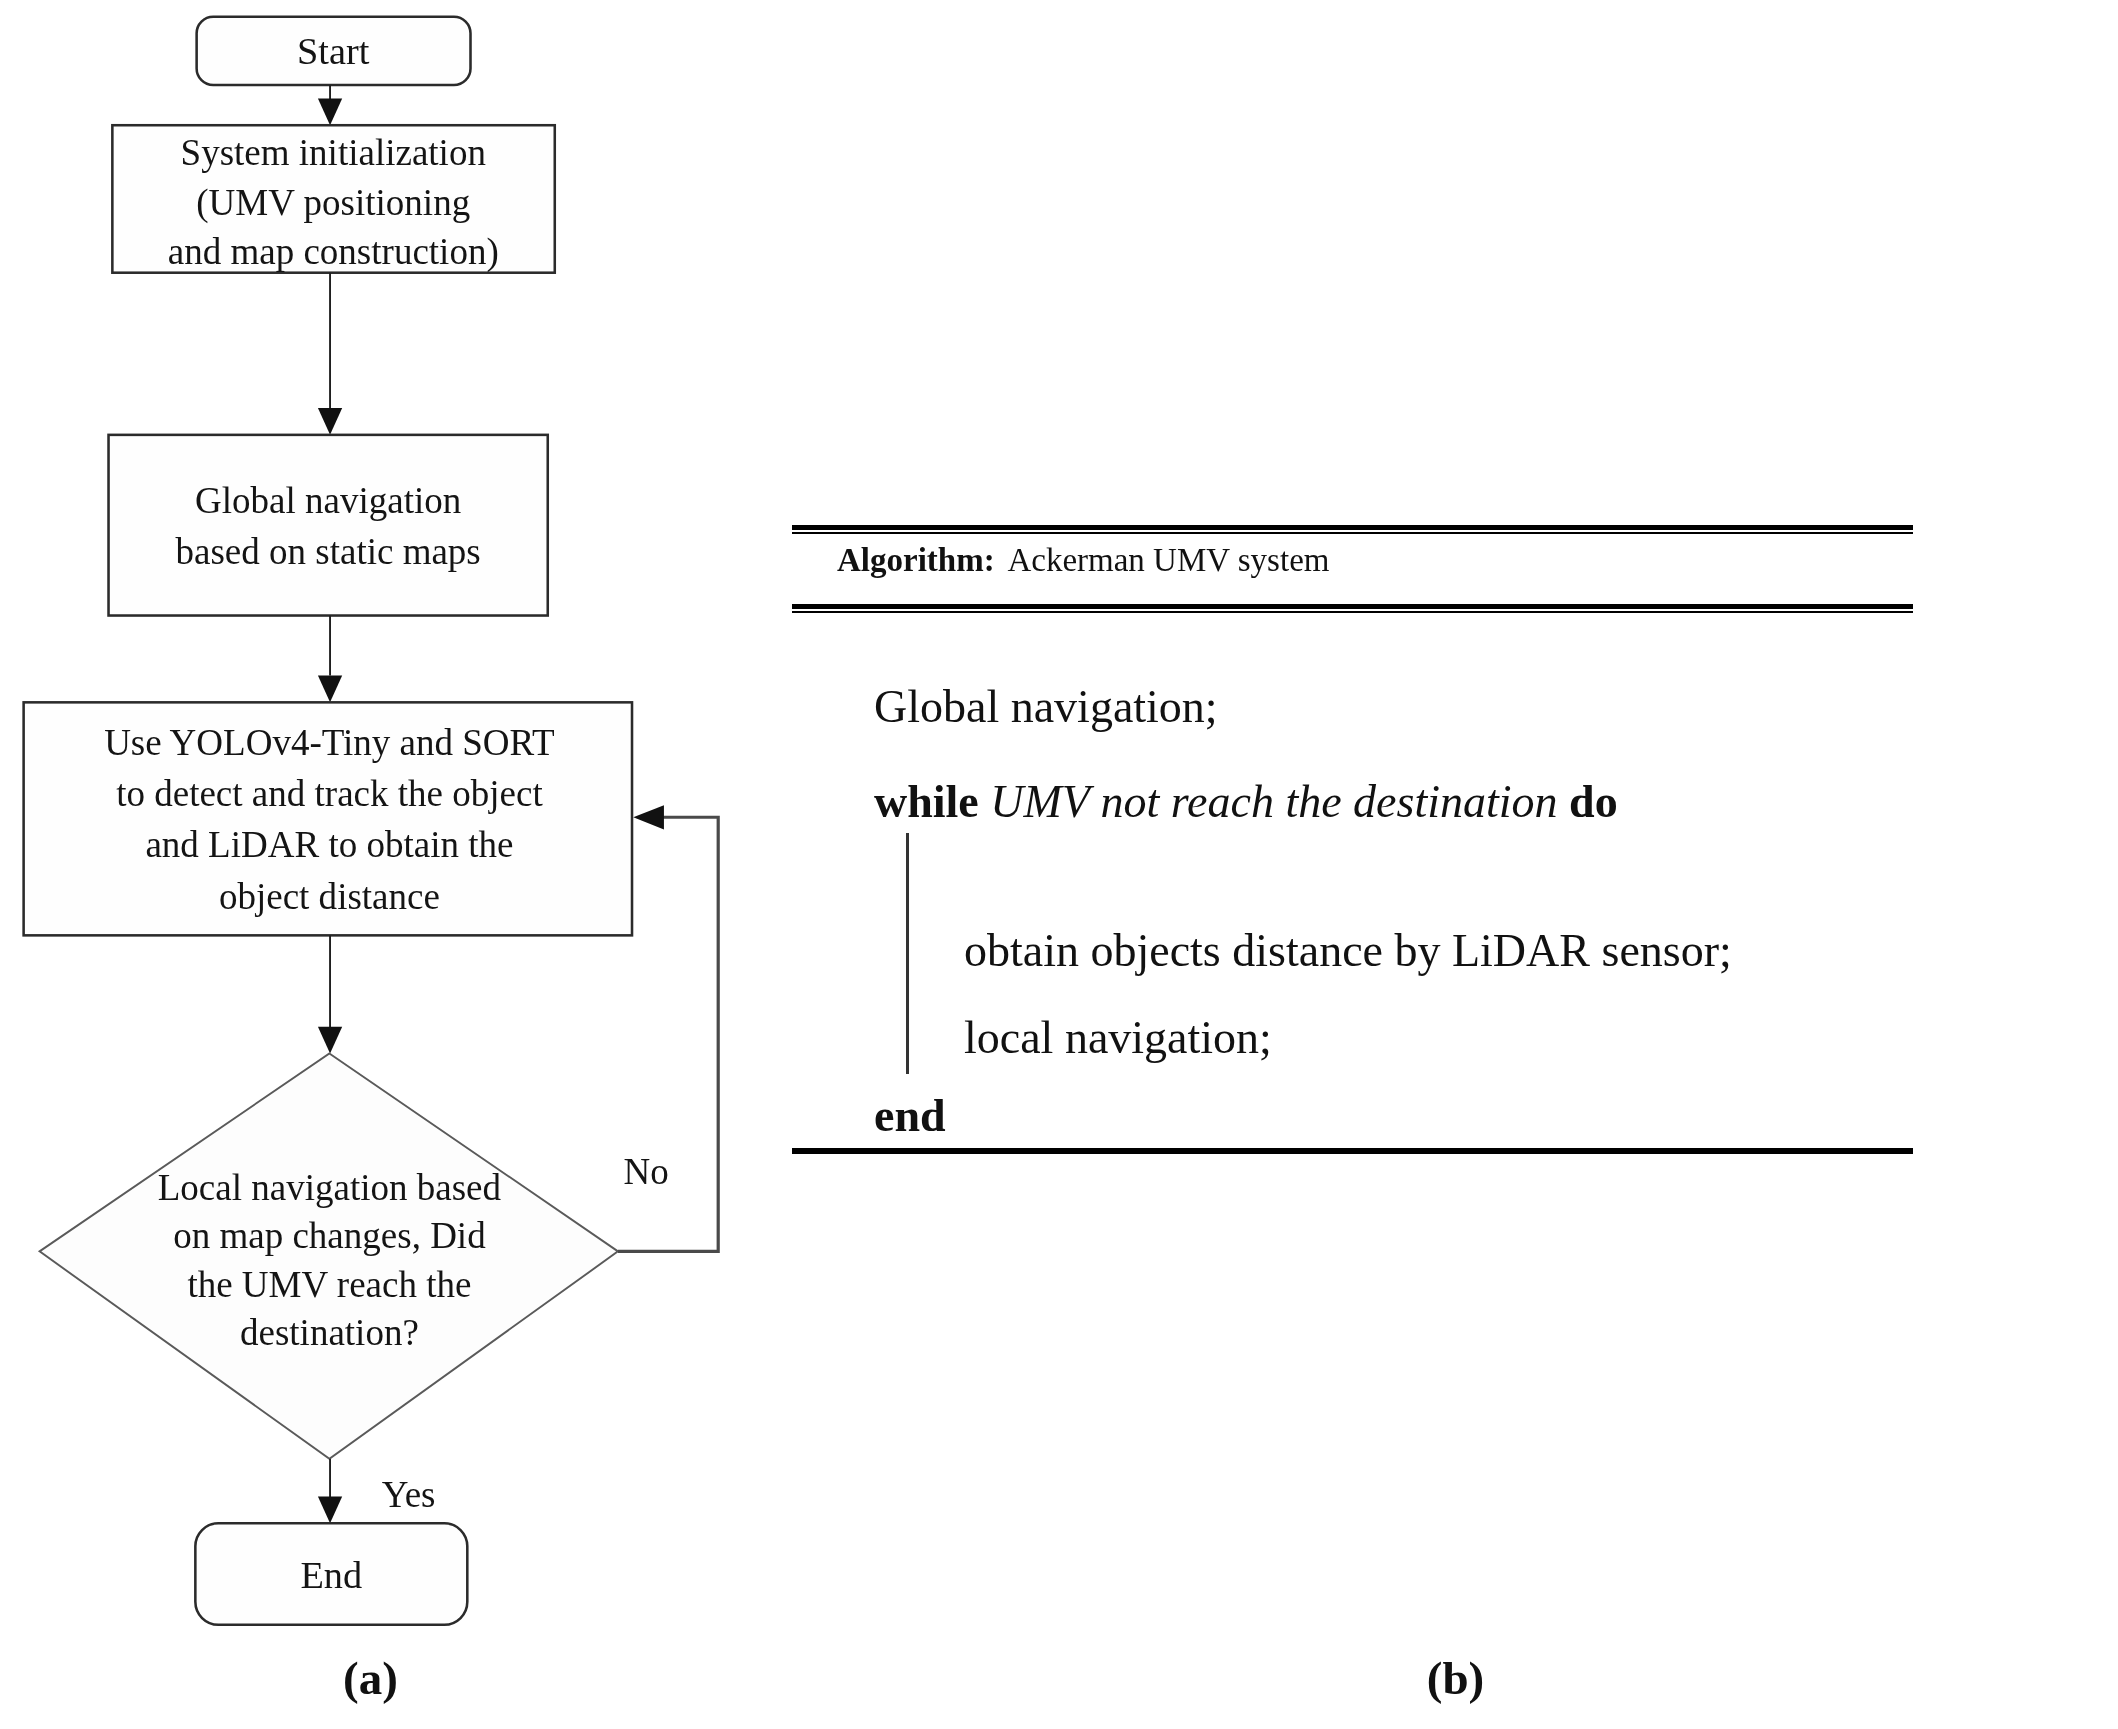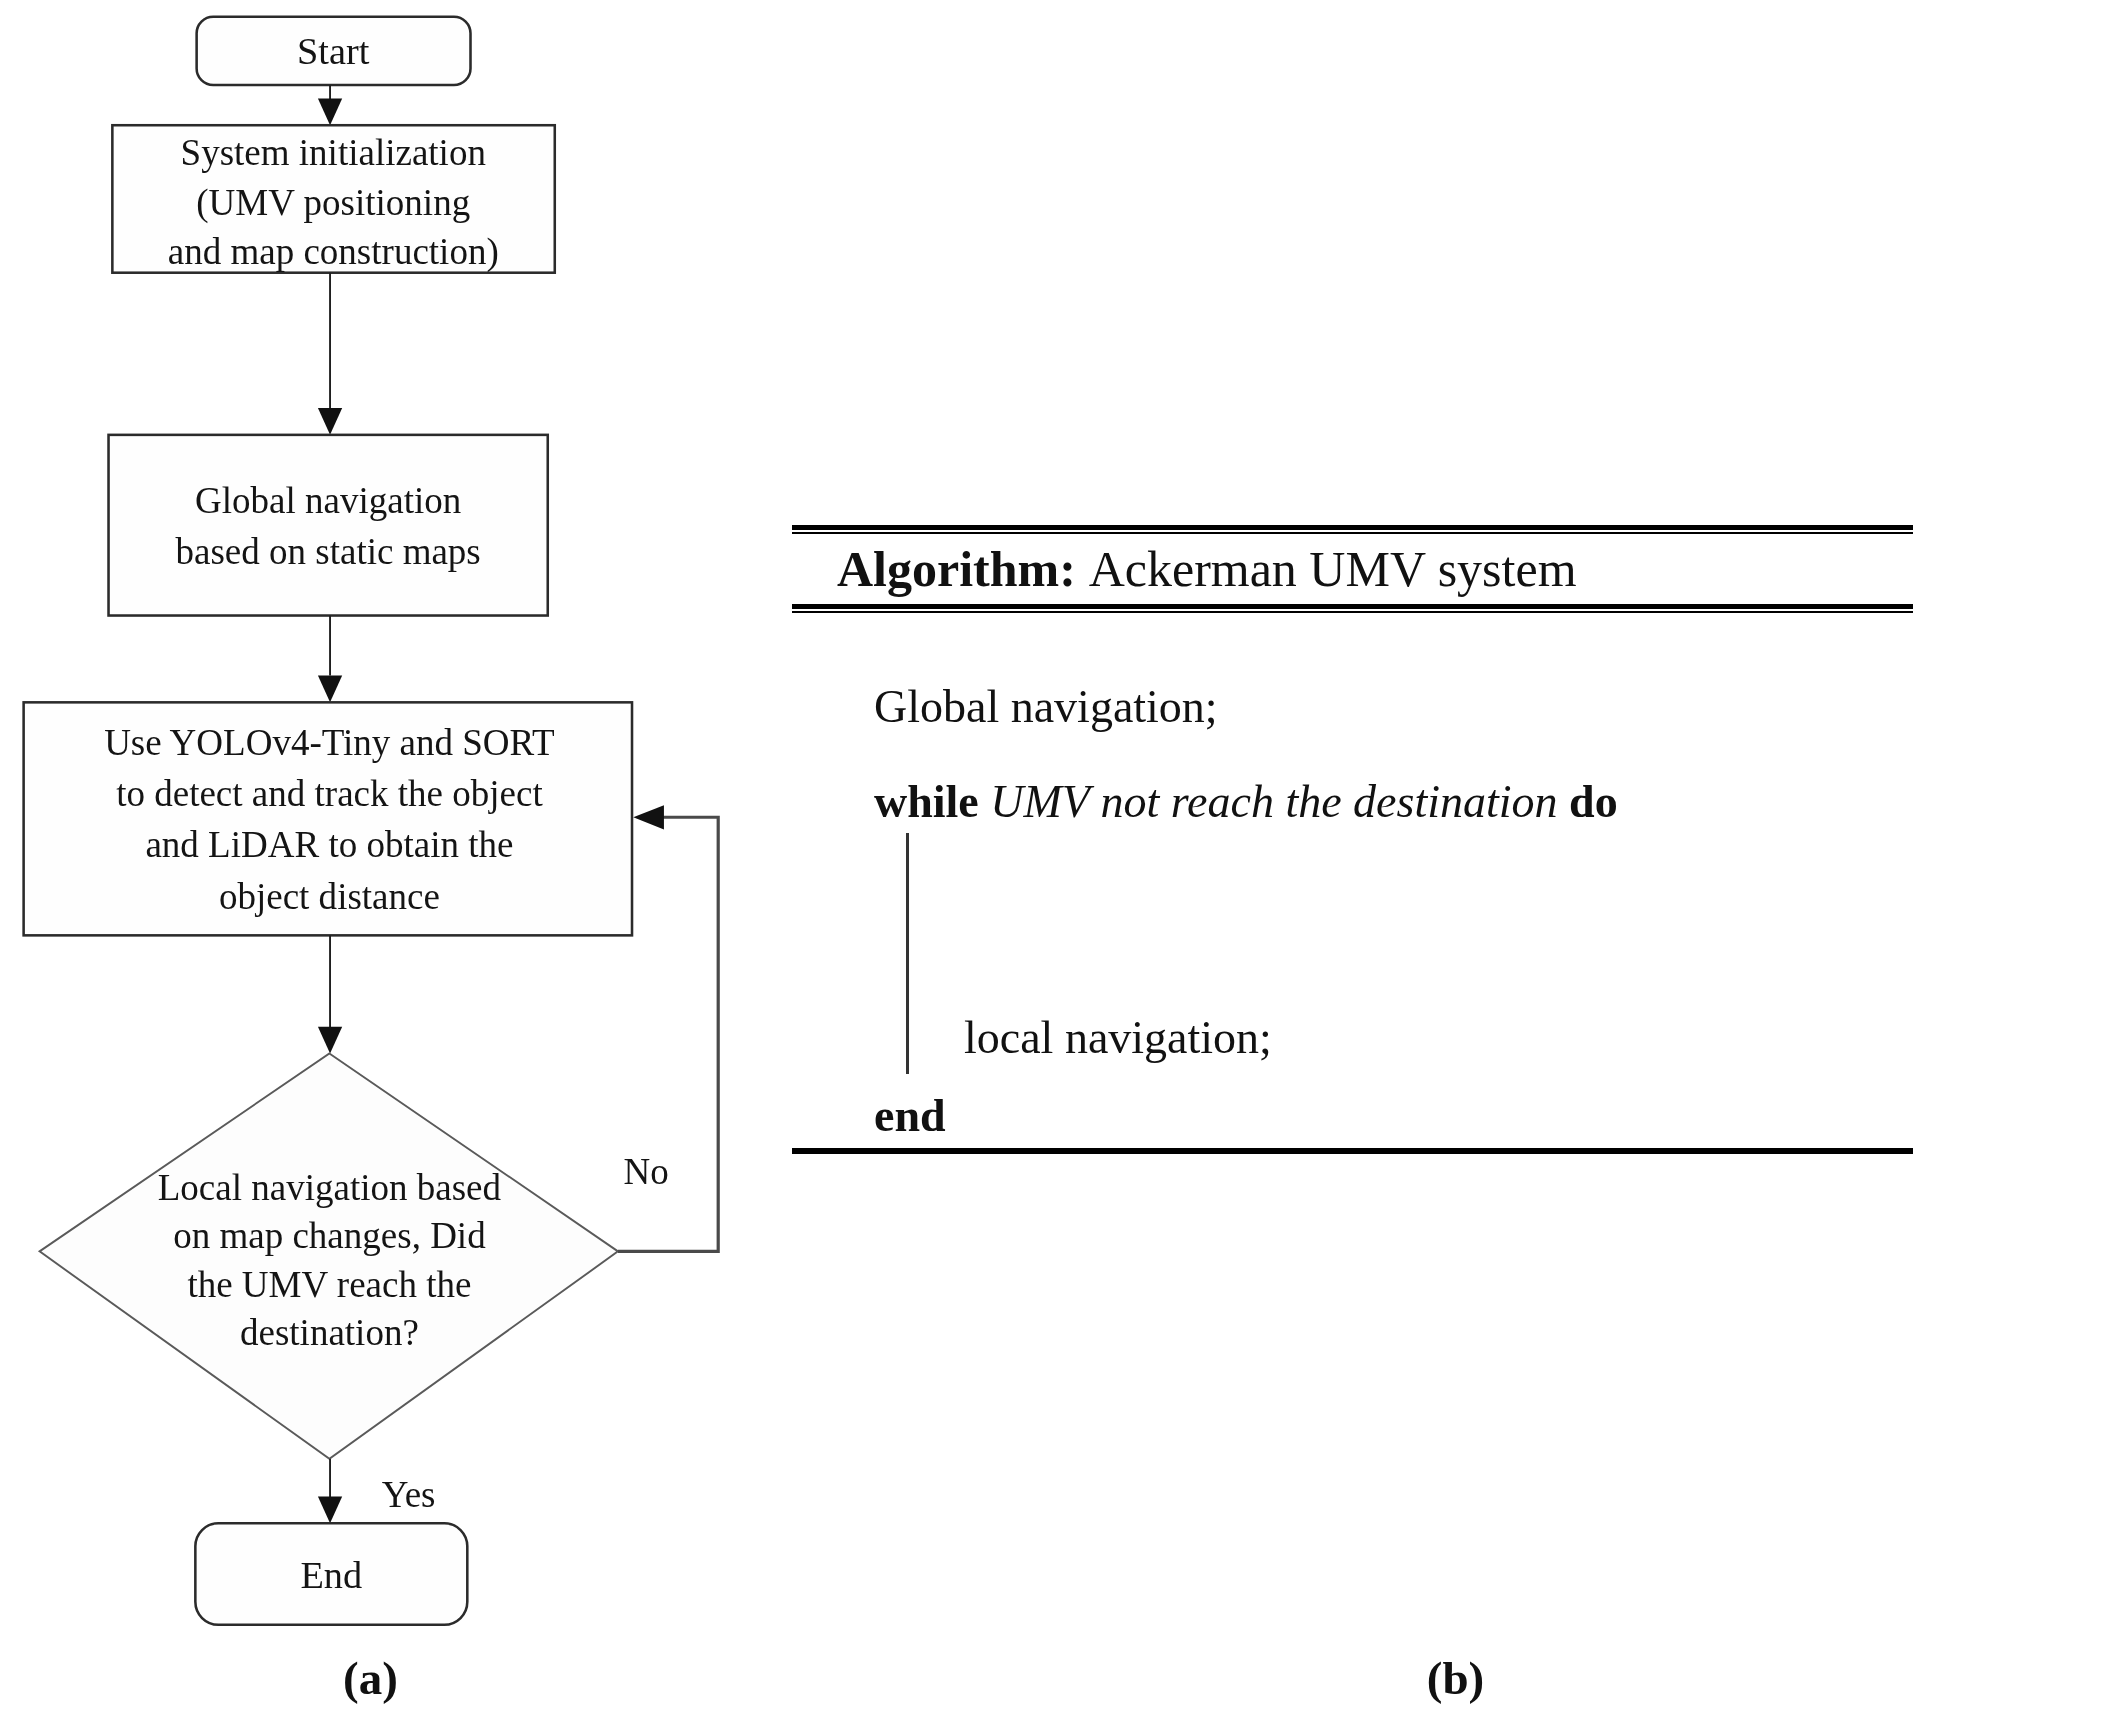--- a/index.html
+++ b/index.html
@@ -24,21 +24,21 @@
   .fc-text.big{font-size:60px;}
   
   .algo{position:absolute;left:792px;top:0;width:1327px;height:1729px;}
   .rule{position:absolute;left:0;width:100%;}
   .bar{width:100%;background:#000000;}
   .bar.thick{height:4.5px;}
   .bar.thin{height:1.9px;margin-top:2.6px;}
   .bar.bottom{height:5.7px;}
   .algo-header{
     position:absolute;left:45px;top:544px;
-    font-size:50px;line-height:1;white-space:nowrap;
+    font-size:33px;line-height:1;white-space:nowrap;
   }
   .kw{font-weight:bold;}
   .kw.space-after{margin-right:12.8px;}
   .it{font-style:italic;margin:0 11.5px;}
   .algo-line{
     position:absolute;left:82px;
     font-size:46px;line-height:1;white-space:nowrap;
   }
   .algo-line.indent{left:172px;}
   .while-rule{
@@ -129,20 +129,21 @@
 
     <div class="algo-line" style="top:684px">Global navigation;</div>
 
     <div class="algo-line" style="top:779px">
       <span class="kw">while</span><span class="it">UMV not reach the destination</span><span class="kw">do</span>
     </div>
 
     <div class="while-rule"></div>
 
 
+    <div class="algo-line indent" style="top:928px">obtain objects distance by LiDAR sensor;</div>
 
     <div class="algo-line indent" style="top:1015px">local navigation;</div>
 
     <div class="algo-line kw" style="top:1093px">end</div>
 
     <div class="rule" style="top:1148px">
       <div class="bar bottom"></div>
     </div>
   </div>
 

